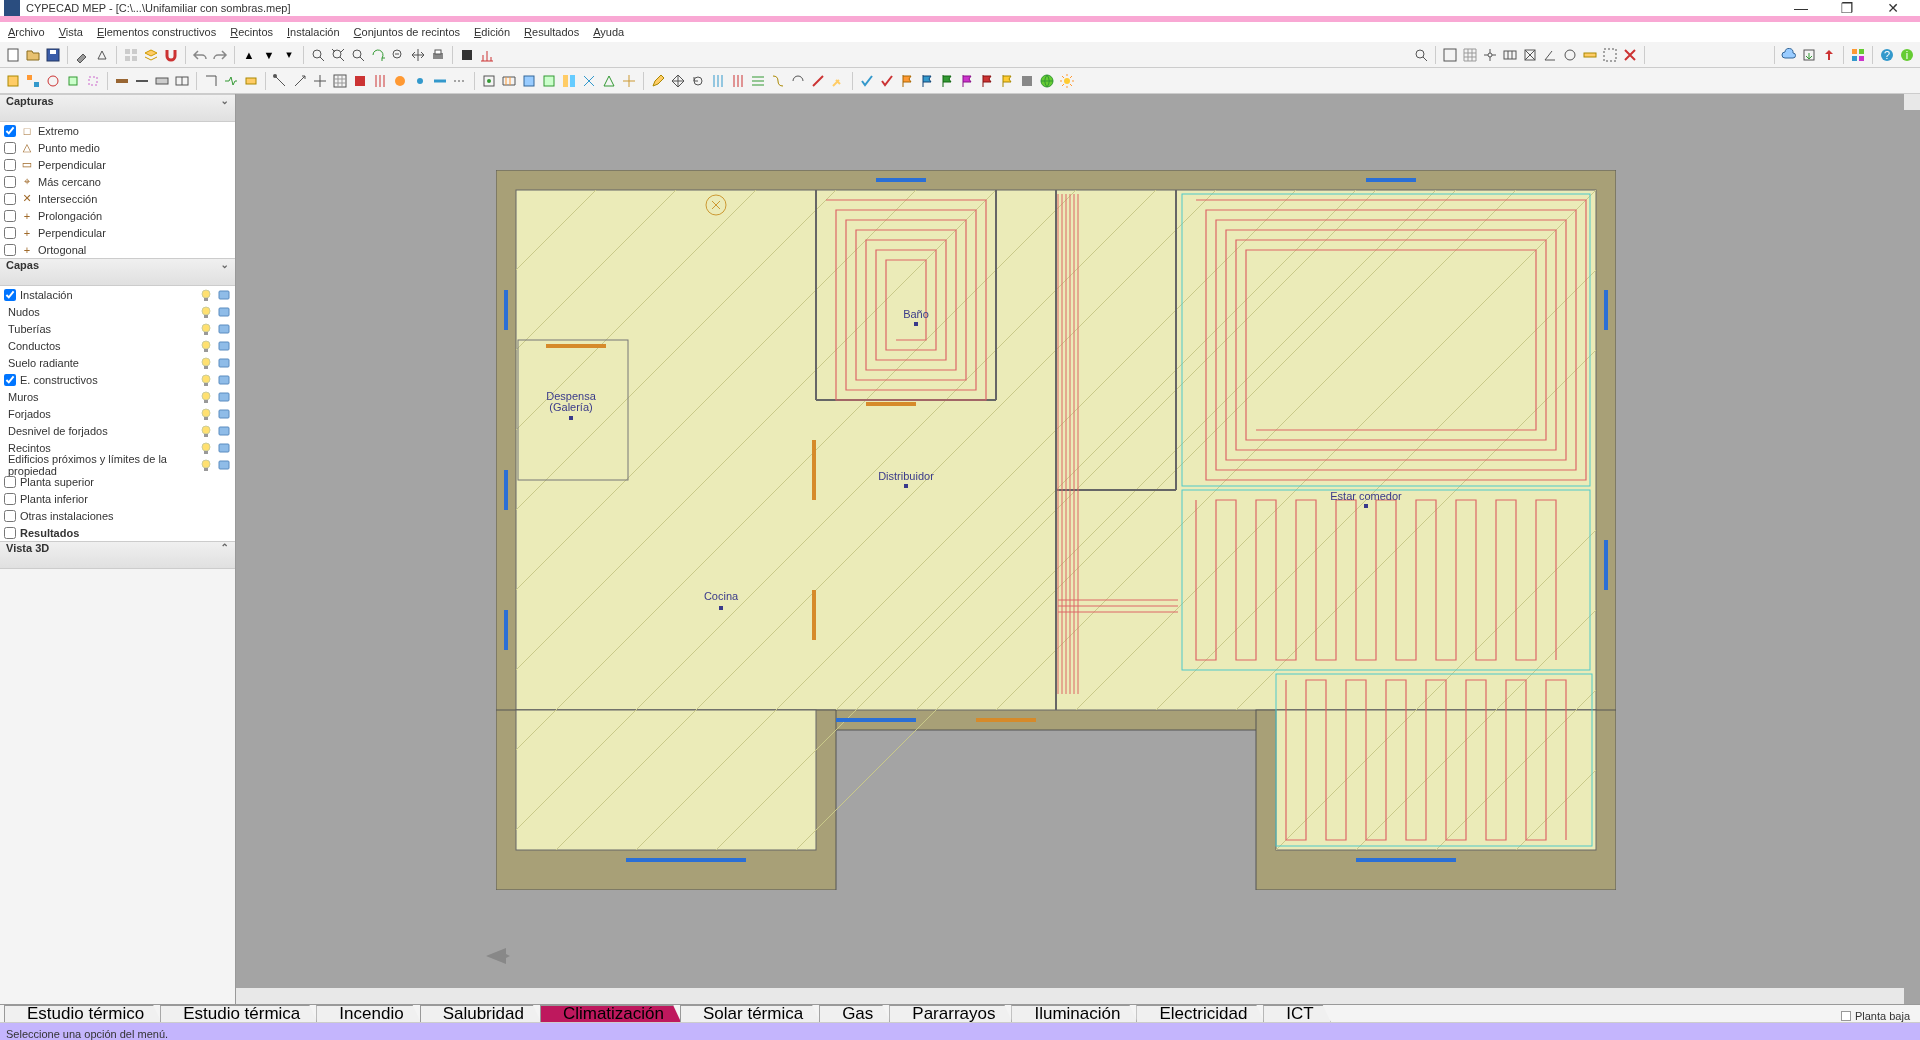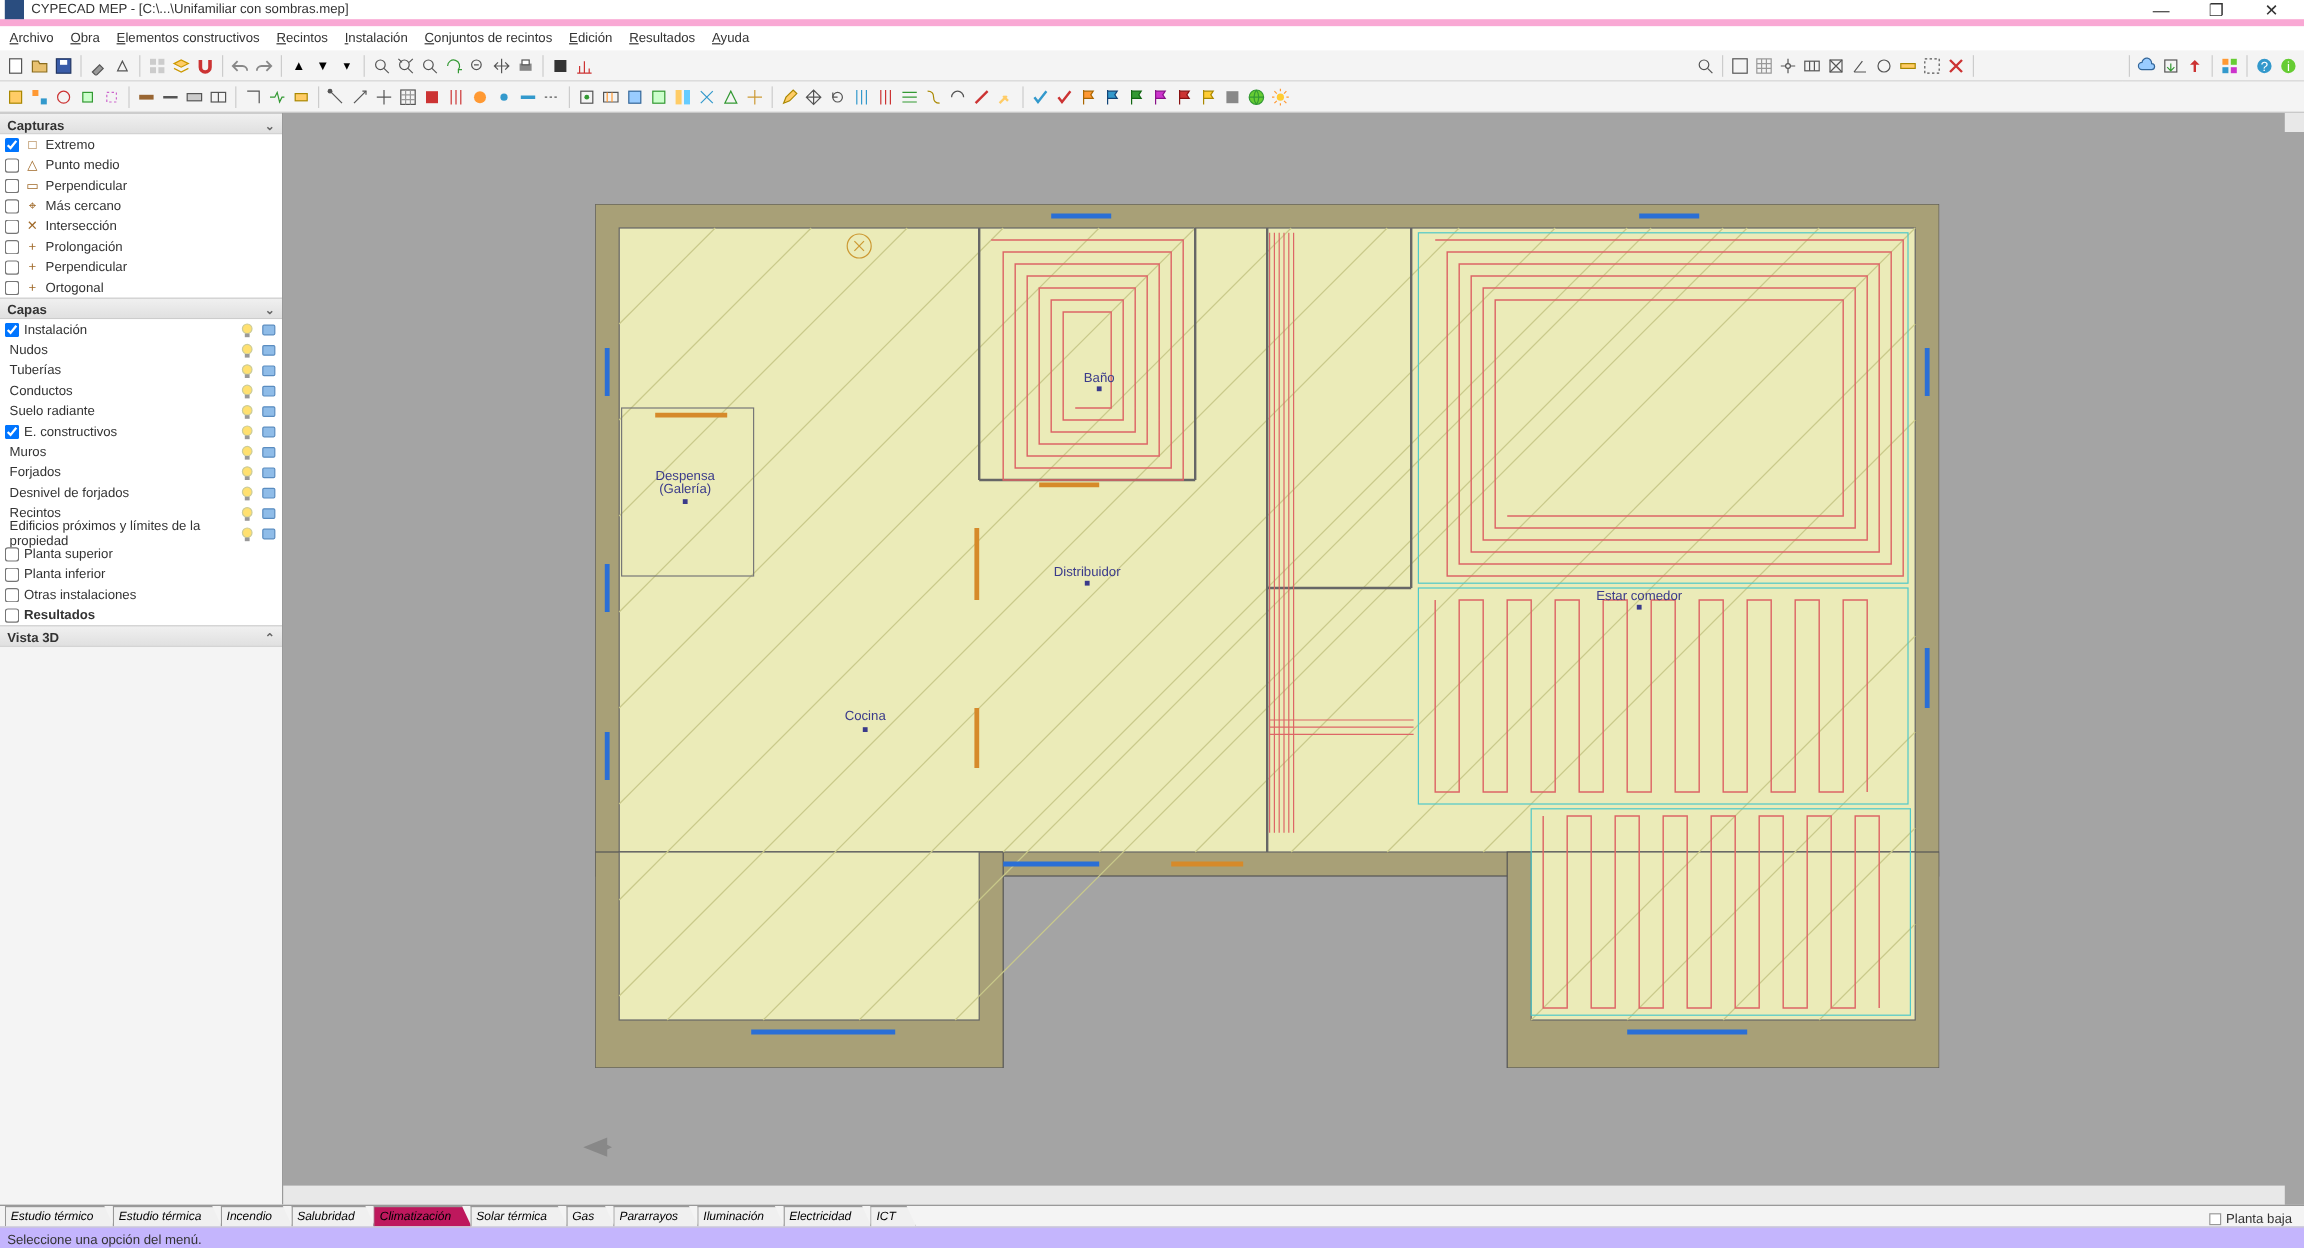--- a/index.html
+++ b/index.html
@@ -15,58 +15,58 @@
 .toolbar { height: 26px; background: #f4f4f4; border-bottom: 1px solid #ccc; display: flex; align-items: center; padding: 0 4px; gap: 2px; }
 .toolbar2 { height: 26px; background: #f4f4f4; border-bottom: 1px solid #ccc; display: flex; align-items: center; padding: 0 4px; gap: 2px; }
 .tbtn { width: 18px; height: 18px; display: flex; align-items: center; justify-content: center; cursor: default; }
 .tbtn svg { width: 16px; height: 16px; }
 .tsep { width: 1px; height: 18px; background: #ccc; margin: 0 3px; }
 .tspacer { flex: 1; }
 .bimserver { display: flex; align-items: center; gap: 4px; padding: 0 6px; height: 20px; border: 1px solid #ccc; background: #fff; font-size: 11px; margin-top: 47px; }
 .bimserver .dot { width: 8px; height: 8px; background: #5cb85c; border-radius: 50%; }
 .main { flex: 1; display: flex; background: #a4a4a4; overflow: hidden; }
 .leftpanel { width: 236px; background: #f4f4f4; border-right: 1px solid #999; display: flex; flex-direction: column; }
-.panelhdr { height: 18px; background: linear-gradient(#f0f0f0,#e0e0e0); border-bottom: 1px solid #ccc; border-top: 1px solid #ccc; display: flex; align-items: flex-end; padding: 0 6px; font-weight: bold; color: #333; }
+.panelhdr { height: 28px; background: linear-gradient(#f0f0f0,#e0e0e0); border-bottom: 1px solid #ccc; border-top: 1px solid #ccc; display: flex; align-items: flex-start; padding: 0 6px; font-weight: bold; color: #333; }
 .panelhdr .chev { margin-left: auto; font-size: 10px; color: #666; }
 .paneltree { background: #fff; }
 .treerow { height: 17px; display: flex; align-items: center; padding: 0 4px; gap: 4px; color: #333; }
 .treerow.bold { font-weight: bold; }
 .treerow input[type=checkbox] { width: 12px; height: 12px; }
 .treerow .icon { width: 14px; height: 14px; display: flex; align-items: center; justify-content: center; font-size: 11px; }
 .treerow .lbl { flex: 1; }
 .treerow .bulb { width: 14px; height: 14px; margin-left: auto; }
 .treerow .tag { width: 14px; height: 14px; }
 .indent { padding-left: 8px; align-items: center; }
 .canvaswrap { flex: 1; position: relative; background: #a4a4a4; display: flex; align-items: flex-start; justify-content: flex-start; }
 svg.floorplan { position: absolute; left: 260px; top: 76px; }
 .sb { height: 16px; background: #e8e8e8; }
 .arrow3d { position: absolute; left: 248px; bottom: 36px; }
 .tabsbar { height: 18px; background: #f4f4f4; display: flex; align-items: flex-end; padding: 0 4px; border-top: 1px solid #999; }
-.tab { height: 17px; padding: 0 4px; background: #f0f0f0; border: 1px solid #999; border-bottom: none; margin-right: -1px; font-size: 10px; display: flex; align-items: center; position: relative; clip-path: polygon(0 0, calc(100% - 8px) 0, 100% 100%, 0 100%); padding-right: 16px; font-style: italic; }
+.tab { height: 17px; padding: 0 22px; background: #f0f0f0; border: 1px solid #999; border-bottom: none; margin-right: -1px; font-size: 17px; display: flex; align-items: center; position: relative; clip-path: polygon(0 0, calc(100% - 8px) 0, 100% 100%, 0 100%); padding-right: 16px; }
 .tab.active { background: #be185d; }
 .floorlabel { margin-left: auto; display: flex; align-items: center; gap: 4px; padding-right: 6px; font-size: 11px; color: #333; margin-top: 42px; }
 .floorlabel .sq { width: 10px; height: 10px; background: #fff; border: 1px solid #999; }
 .statusbar { height: 18px; background: #c4b5fd; border-top: 1px solid #ccc; display: flex; align-items: flex-end; padding: 0 6px; color: #333; font-size: 11px; }
 </style>
 </head>
 <body>
 
 <div class="titlebar">
   <div class="appicon"></div>
   <div class="title">CYPECAD MEP - [C:\...\Unifamiliar con sombras.mep]</div>
   <div class="winbtns">
     <div class="winbtn">—</div>
     <div class="winbtn">❐</div>
     <div class="winbtn">✕</div>
   </div>
 </div>
 
 <div class="menubar">
   <span>Archivo</span>
-  <span>Obra</span>
+  <span>Vista</span>
   <span>Elementos constructivos</span>
   <span>Recintos</span>
   <span>Instalación</span>
   <span>Conjuntos de recintos</span>
   <span>Edición</span>
   <span>Resultados</span>
   <span>Ayuda</span>
 </div>
 
 <div class="toolbar">

